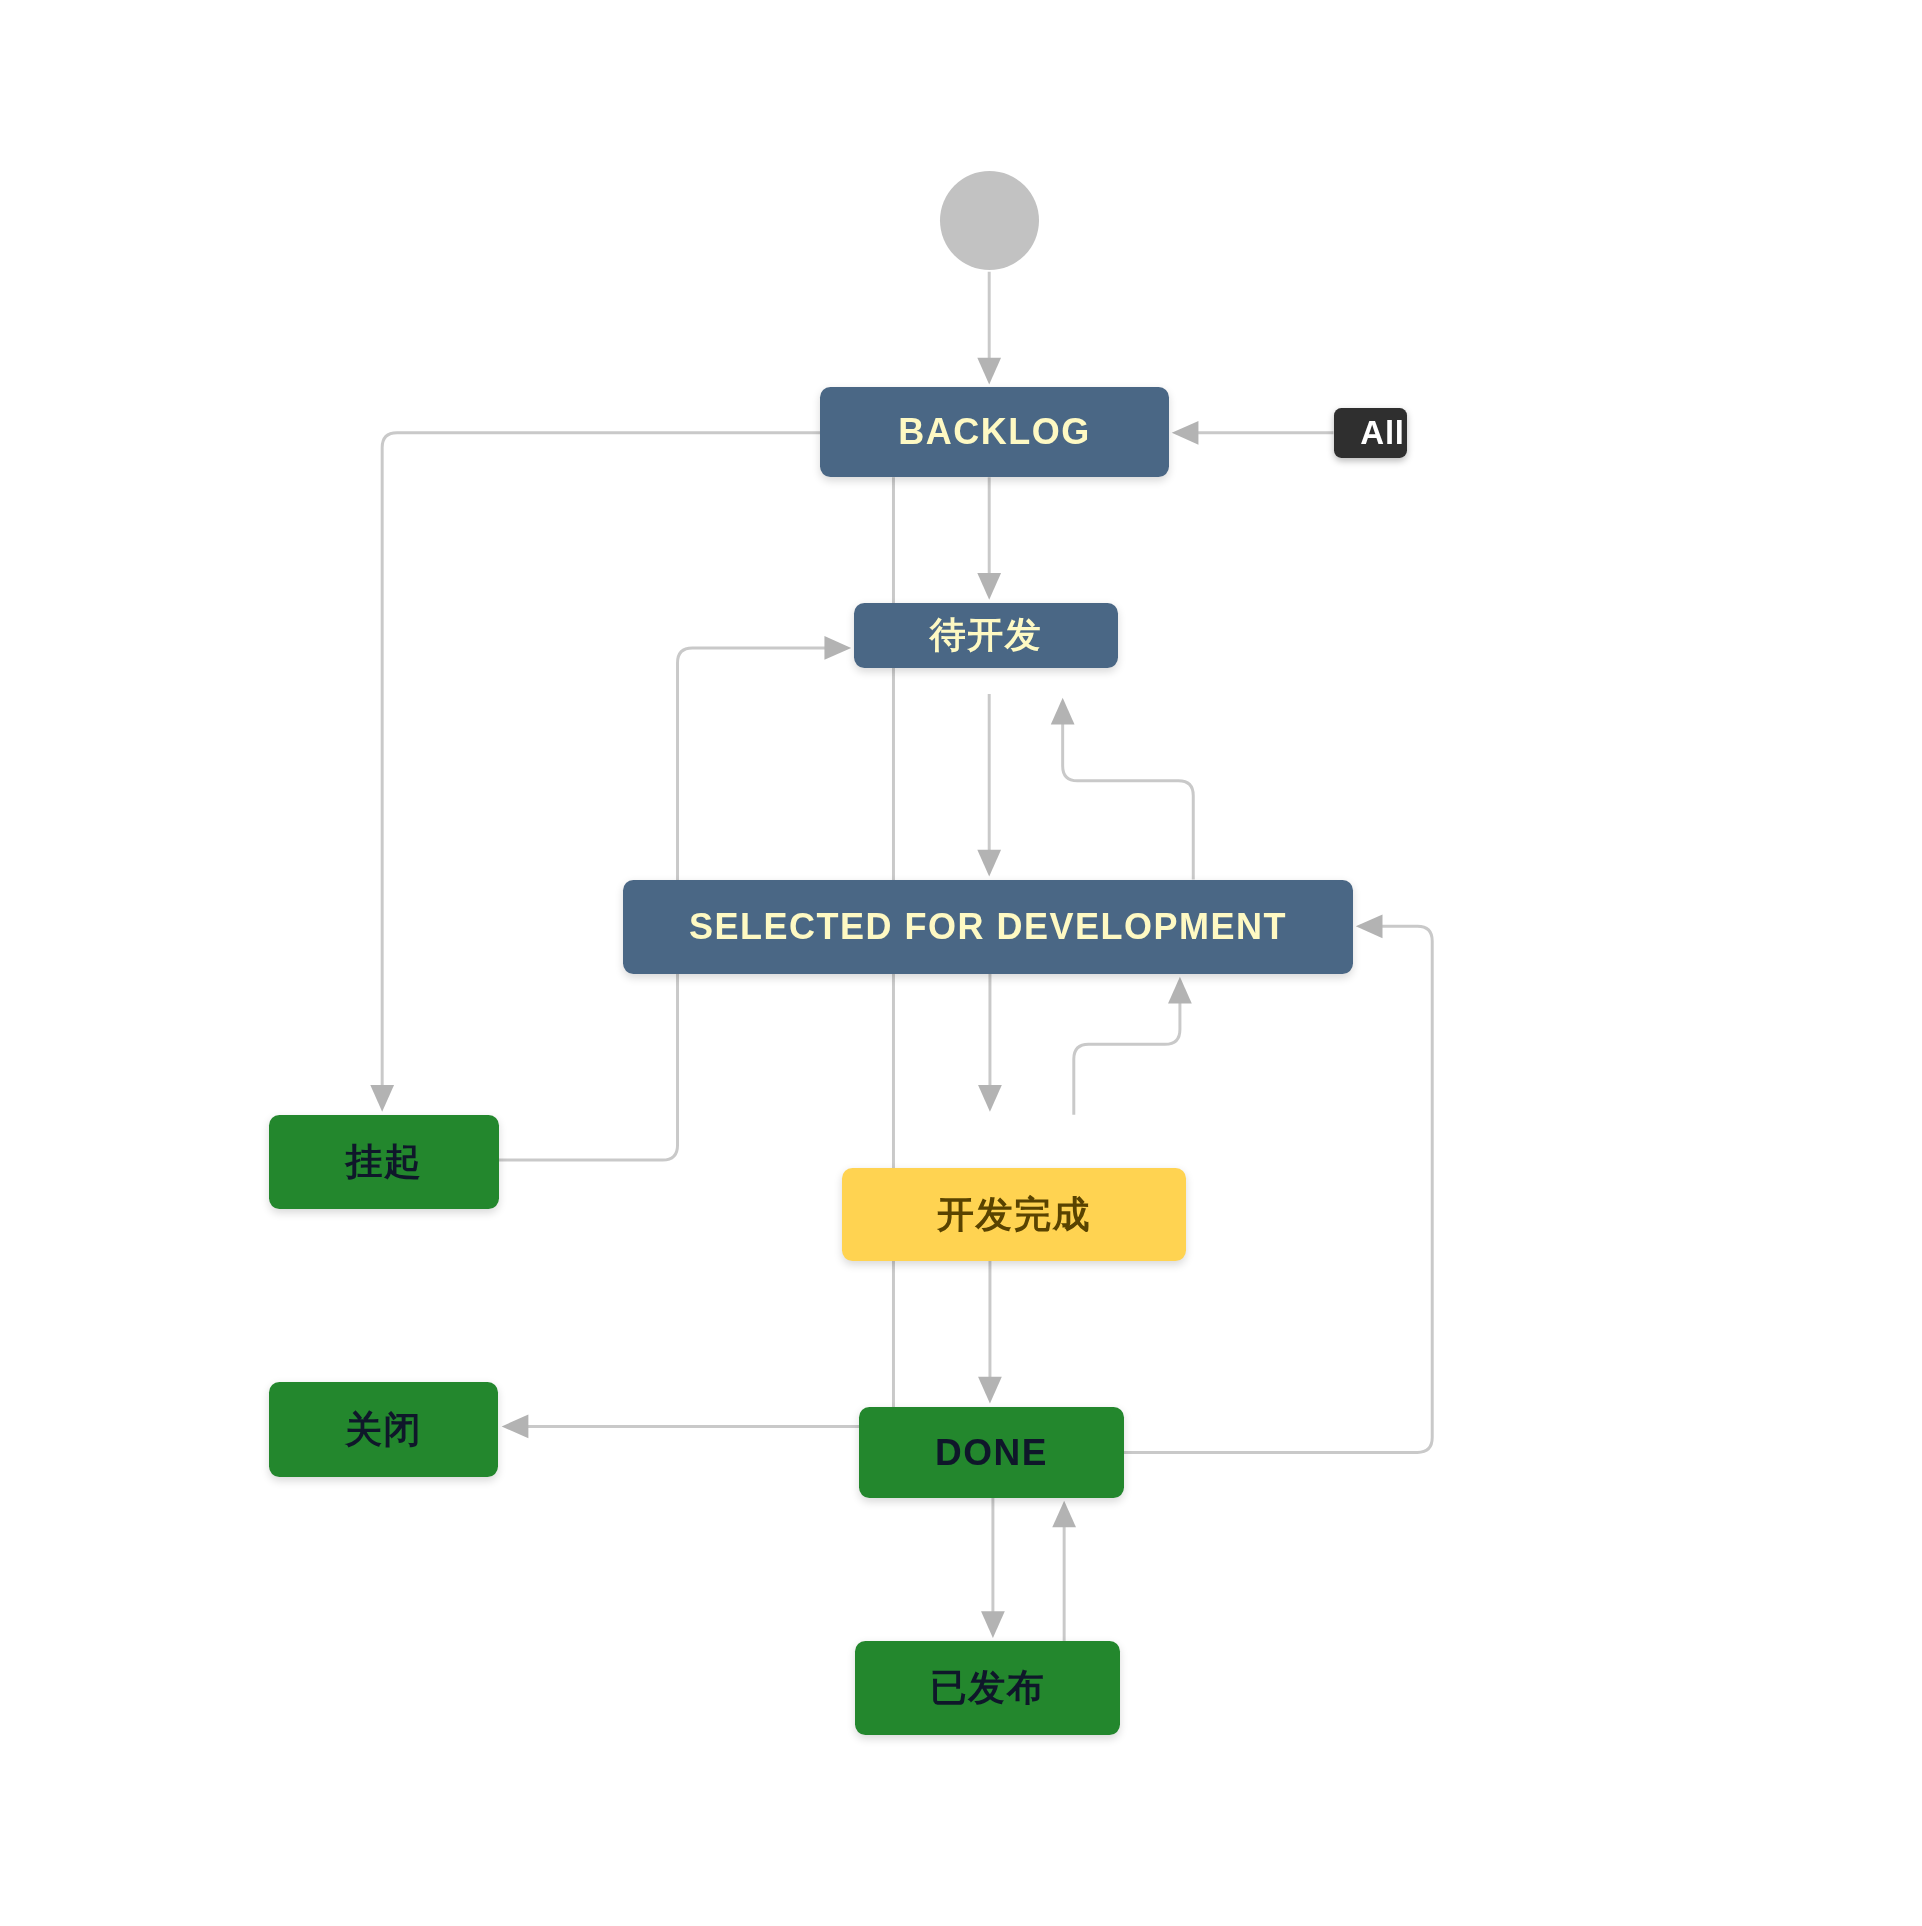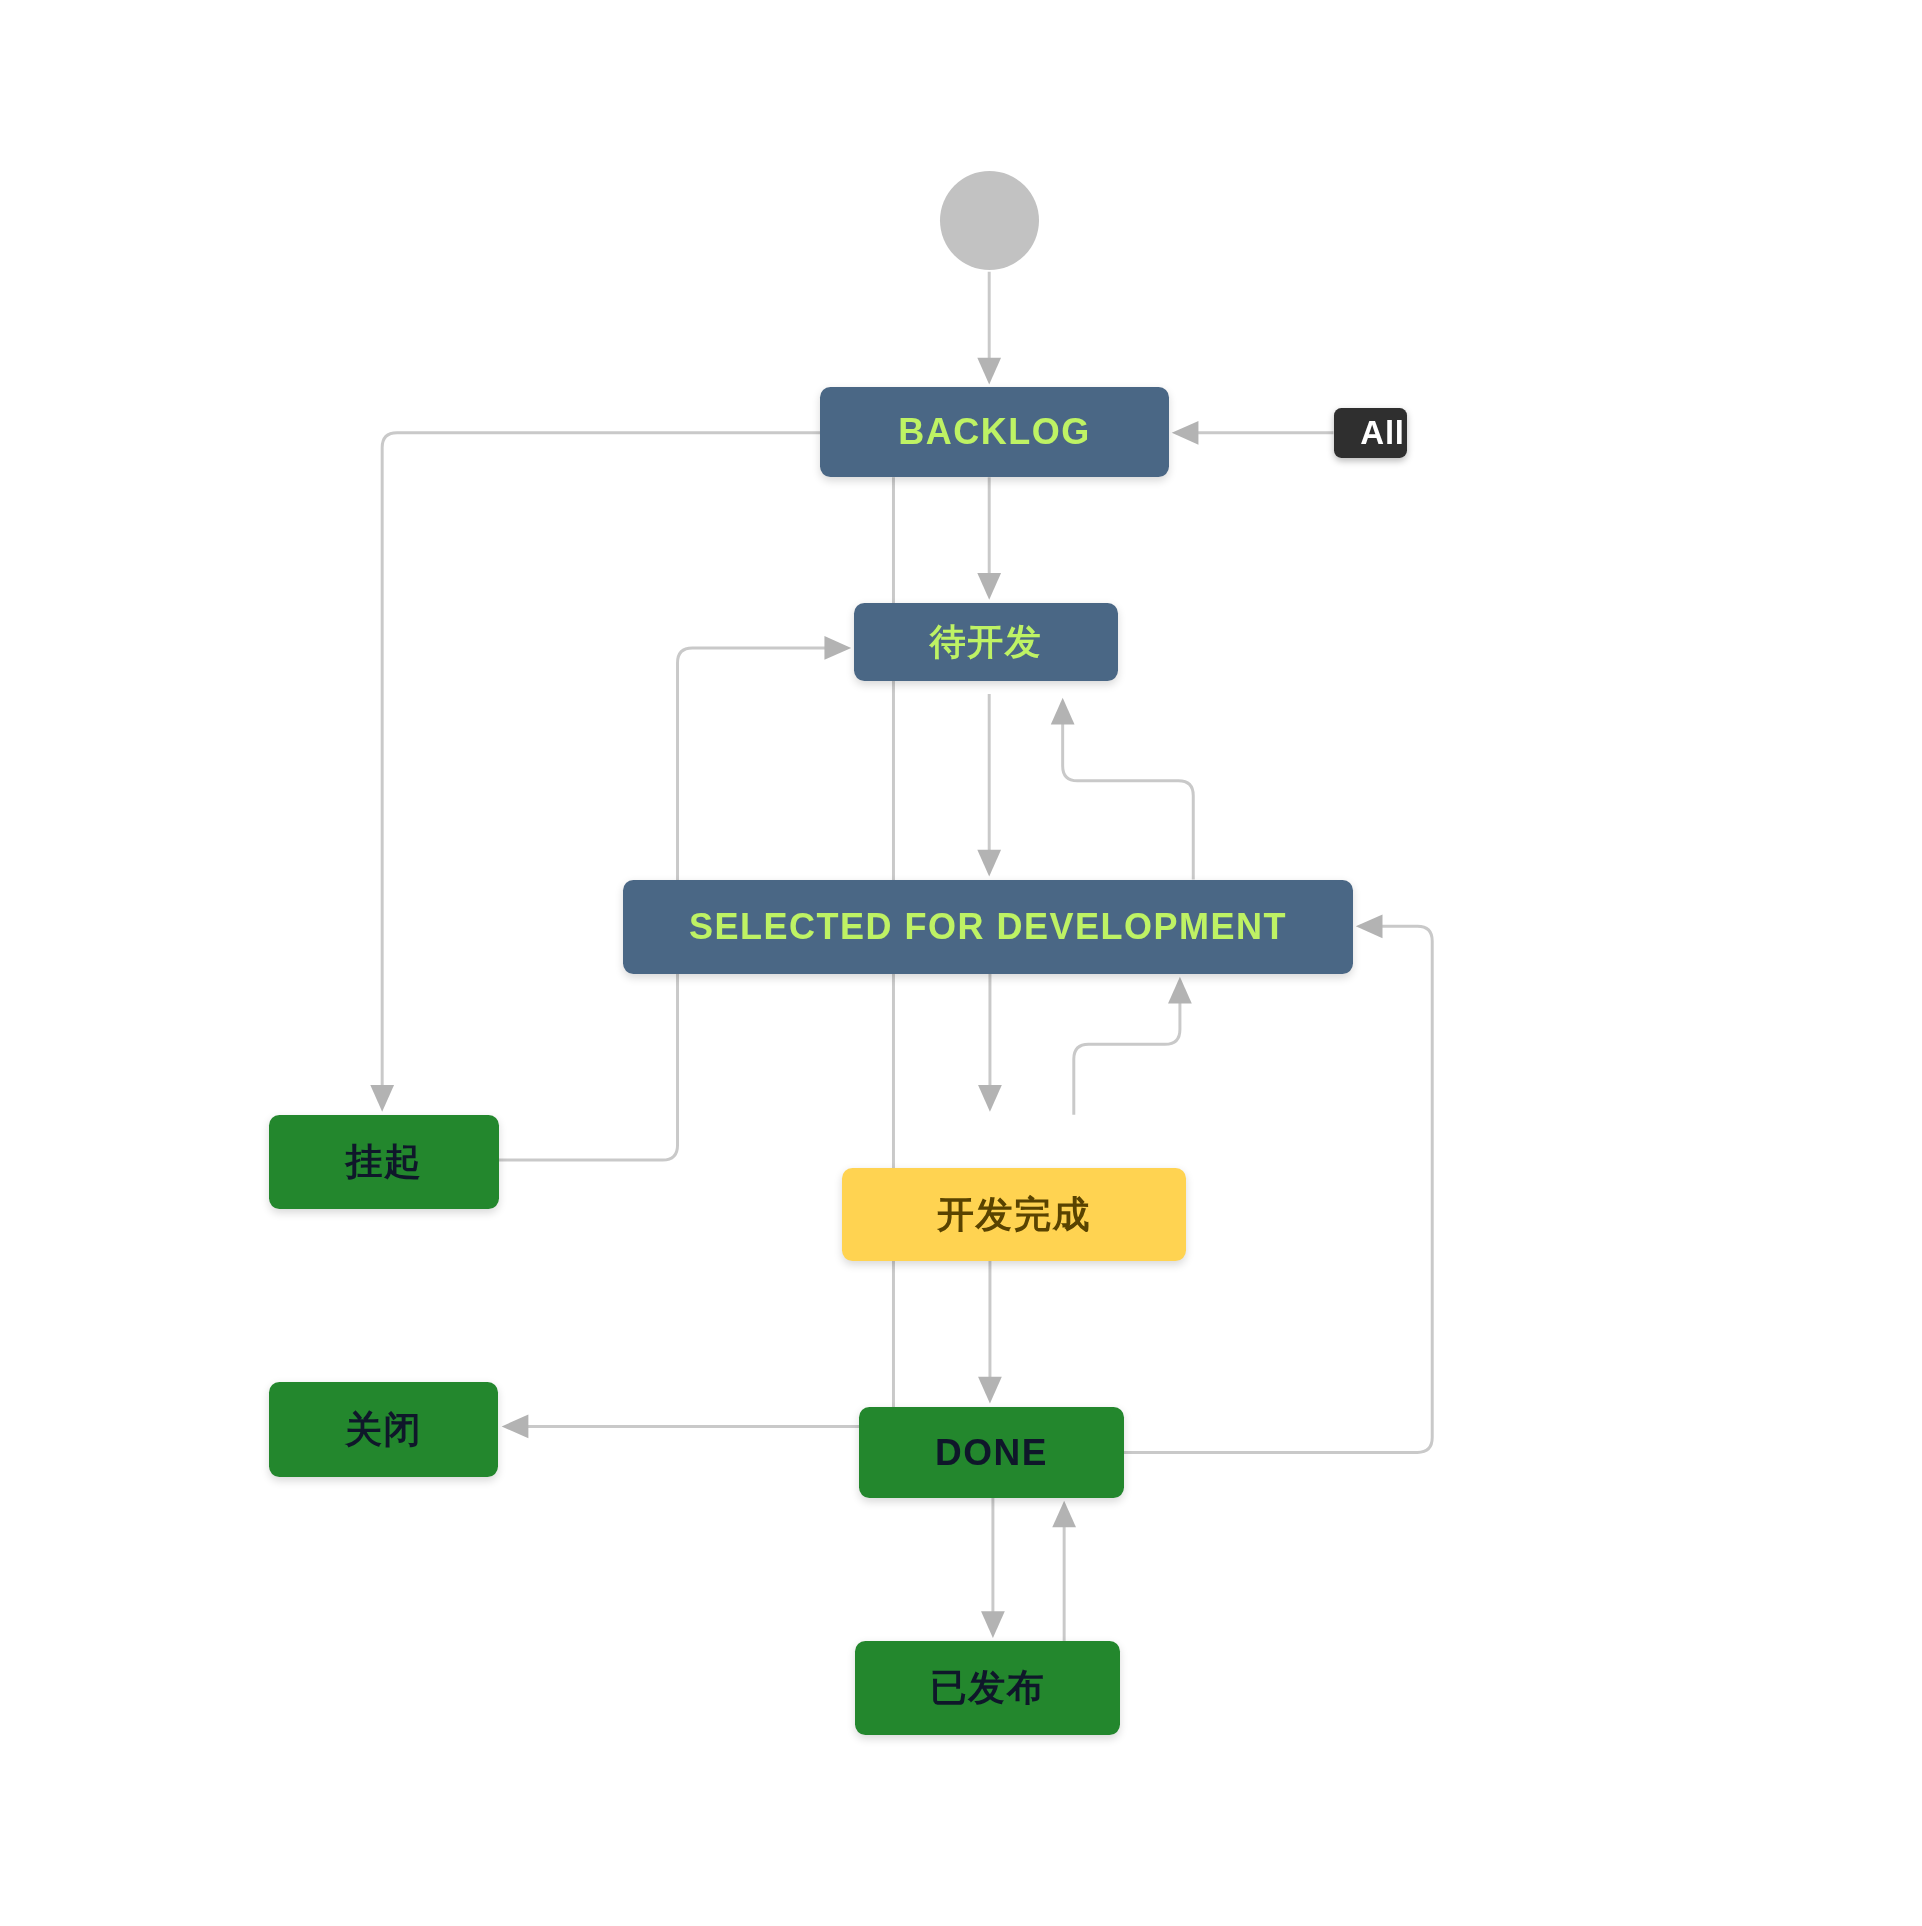--- a/index.html
+++ b/index.html
@@ -7,21 +7,21 @@
     width:1922px;height:1926px;background:#ffffff;position:relative;overflow:hidden;
     font-family:"Liberation Sans","DejaVu Sans",sans-serif;
   }
   #canvas{position:absolute;left:0;top:0;width:1922px;height:1926px;}
   .node{
     position:absolute;display:flex;align-items:center;justify-content:center;
     font-weight:bold;border-radius:10.4px;box-sizing:border-box;
     box-shadow:0 3.7px 9px rgba(0,0,0,.15);
     user-select:none;
   }
-  .node.slate{color:#bef264;font-size:36px;letter-spacing:1.5px;text-align:center;}
+  .node.slate{color:#fef9c3;font-size:36px;letter-spacing:1.5px;text-align:center;}
   .node.green{color:#0f172a;font-size:37px;letter-spacing:1.5px;}
   .node.yellow{font-size:37px;letter-spacing:1.5px;}
   .node.start{border-radius:50%;box-shadow:none;}
   .node.badge{color:#ffffff;font-size:33px;letter-spacing:0.7px;border-radius:7.4px;
     box-shadow:0 3px 7.4px rgba(0,0,0,.28);padding-left:24px;}
   #edges{position:absolute;left:0;top:0;pointer-events:none;}
 </style>
 </head>
 <body>
 
@@ -53,21 +53,21 @@
       <path d="M 1827 1248 L 1863 1232 L 1863 1264 Z" fill="#b3b3b3"></path>
       <path d="M 1338 2018 L 1338 2177" fill="none" stroke="#c9c9c9" stroke-width="4"></path>
       <path d="M 1338 2207 L 1322 2171 L 1354 2171 Z" fill="#b3b3b3"></path>
       <path d="M 1434 2211 L 1434 2052" fill="none" stroke="#c9c9c9" stroke-width="4"></path>
       <path d="M 1434 2022 L 1450 2058 L 1418 2058 Z" fill="#b3b3b3"></path>
     </svg>
 <div class="node start" style="left: 940px; top: 171px; width: 99px; height: 99px; background: rgb(194, 194, 194);"></div>
     <div class="node slate" style="left: 820px; top: 387px; width: 349px; height: 90px; background: rgb(74, 103, 133);">
       <span>BACKLOG</span>
     </div>
-    <div class="node slate" style="left: 854px; top: 603px; width: 264px; height: 78px; background: rgb(74, 103, 133);">
+    <div class="node slate" style="left: 854px; top: 603px; width: 264px; height: 65px; background: rgb(74, 103, 133);">
       <span>待开发</span>
     </div>
     <div class="node slate" style="left: 623px; top: 880px; width: 730px; height: 94px; background: rgb(74, 103, 133);">
       <span>SELECTED FOR DEVELOPMENT</span>
     </div>
     <div class="node yellow" style="left: 842px; top: 1168px; width: 344px; height: 93px; background: rgb(255, 211, 81); color: rgb(89, 67, 0);">
       <span>开发完成</span>
     </div>
     <div class="node green" style="left: 269px; top: 1115px; width: 230px; height: 94px; background: rgb(35, 135, 45);">
       <span>挂起</span>

